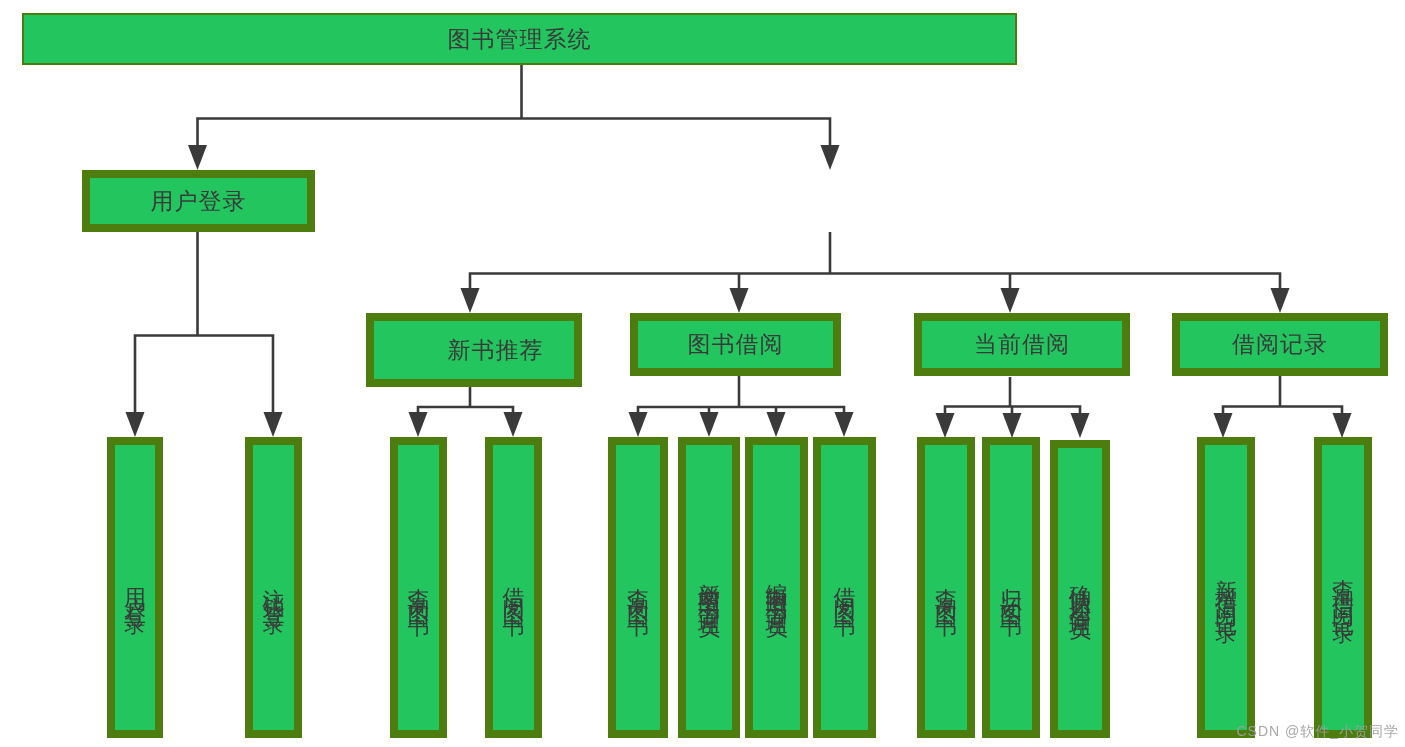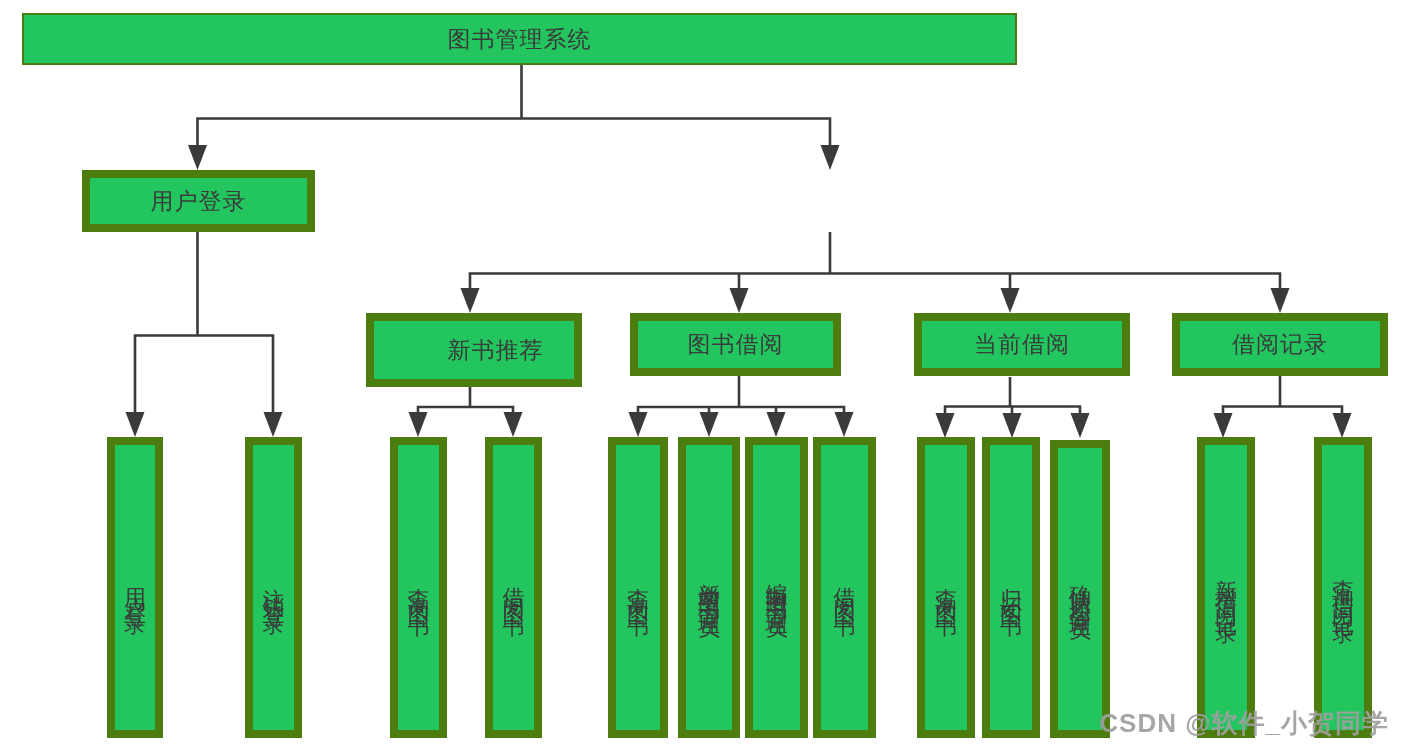--- a/index.html
+++ b/index.html
@@ -26,27 +26,26 @@
   .vbox .vlabel{
     writing-mode:vertical-rl;
     font-size:22px;
     letter-spacing:9px;
     line-height:1;
     white-space:nowrap;
   }
   .vbox .vlabel.long{letter-spacing:5px;}
   #watermark{
     position:absolute;
-    right:16px;
+    right:6px;
     bottom:6px;
-    font-size:26px;
+    font-size:14px;
     color:rgba(158,158,158,0.92);
     letter-spacing:1px;
     z-index:3;
-    font-weight:bold;
   }
 </style>
 </head>
 <body>
 
 <div id="canvas">
 
   <svg id="connector-layer" width="1405" height="747" viewBox="0 0 1405 747" fill="none" stroke="#3a3a3a" stroke-width="2.6">
 
     <path d="M521.5 65 V 118.5"></path>

